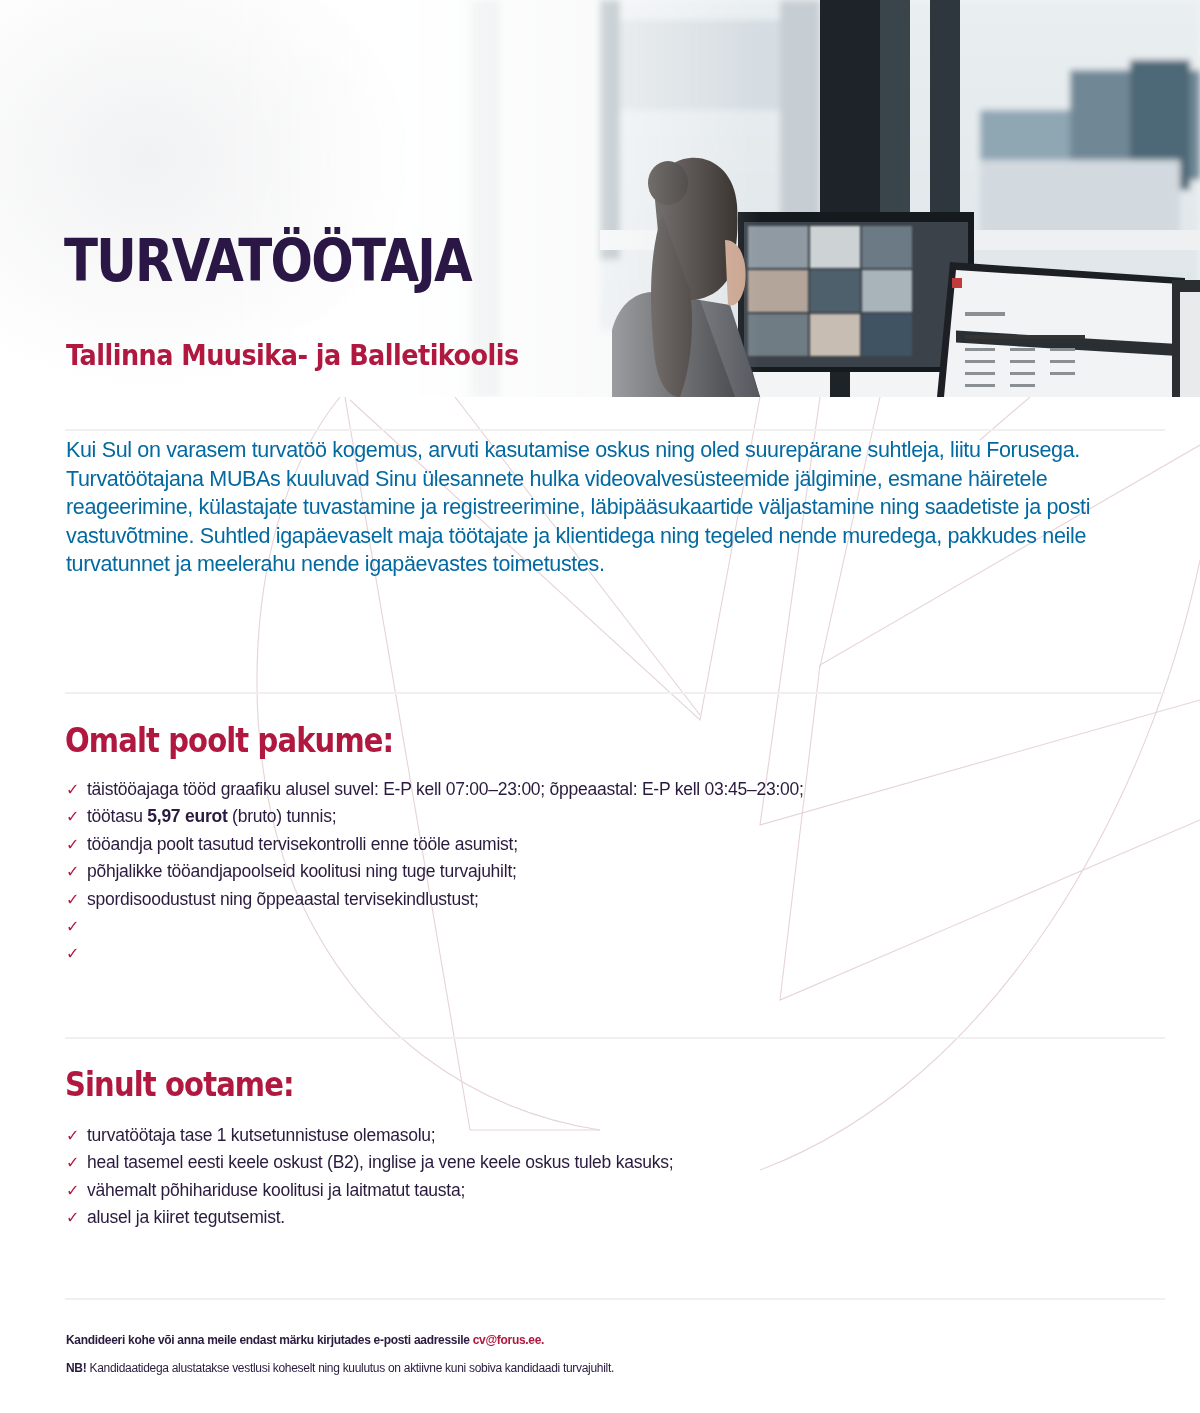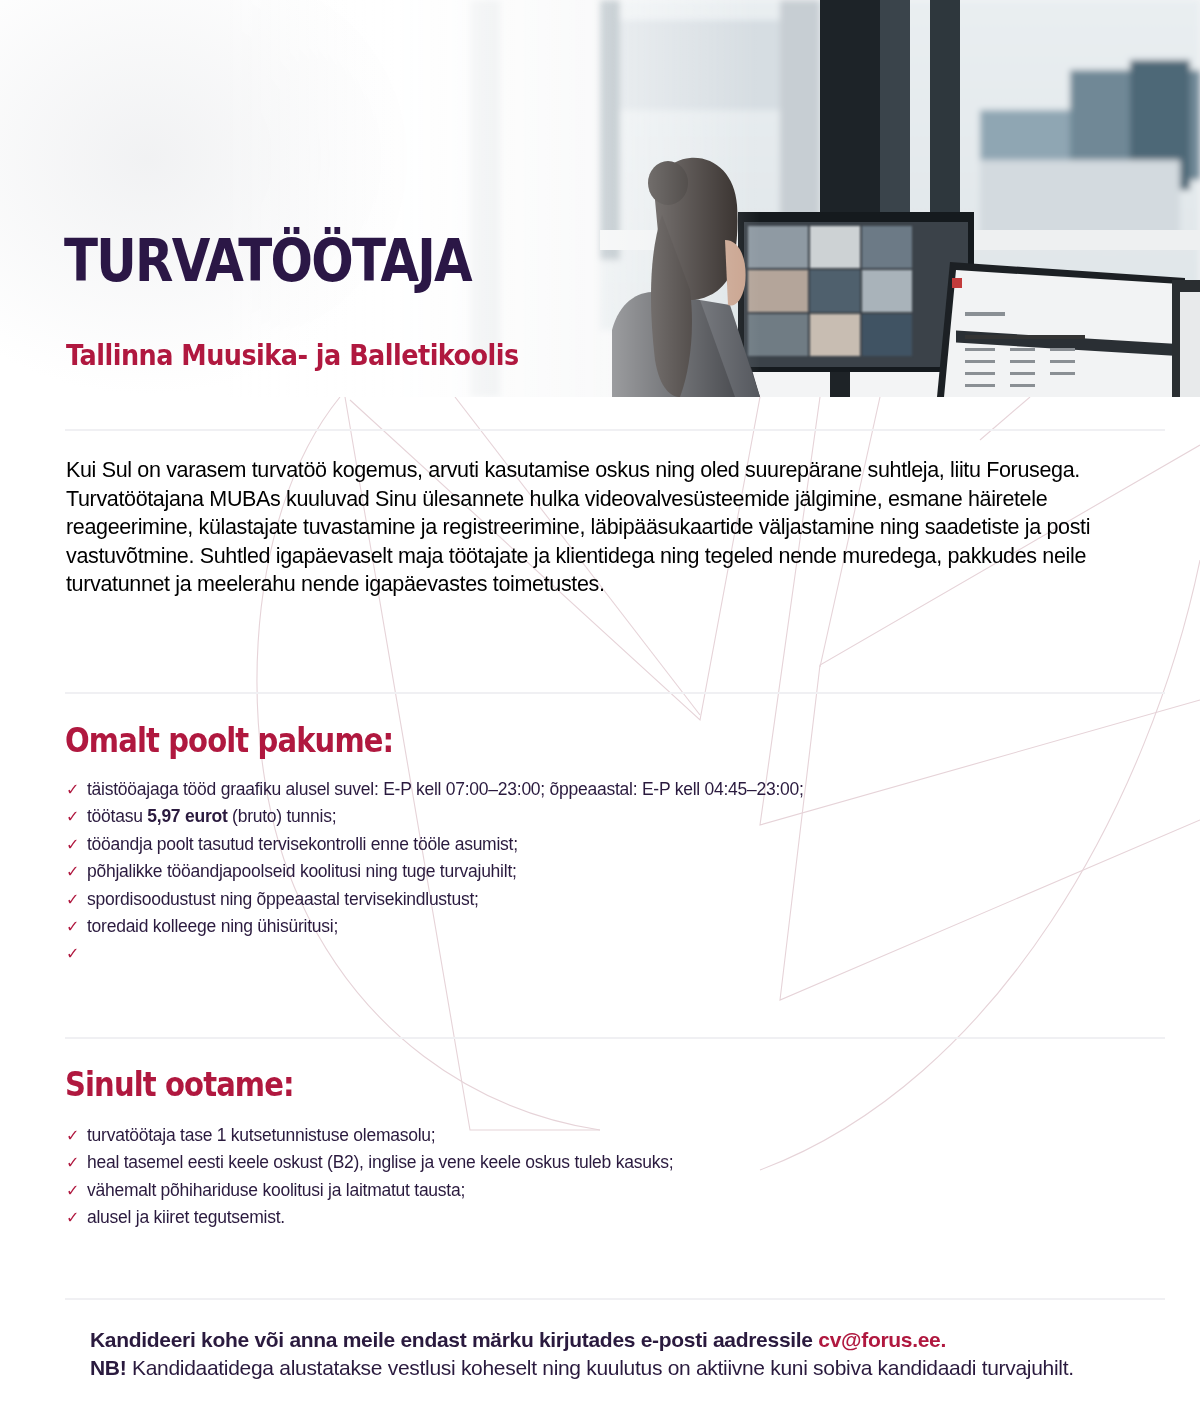--- a/index.html
+++ b/index.html
@@ -16,32 +16,32 @@
     .hero-title { position: absolute; left: 64px; top: 232px; font-family: "DejaVu Sans", sans-serif;
       font-weight: bold; font-size: 58px; letter-spacing: -2px; color: #2b1746; line-height: 1; transform: scaleX(0.86); transform-origin: left; }
     .hero-sub { position: absolute; left: 66px; top: 340px; font-family: "DejaVu Sans", sans-serif;
       font-weight: bold; font-size: 29px; color: #b0183f; letter-spacing: -0.6px; transform: scaleX(0.88); transform-origin: left; line-height: 1.1; }
 
     
     .pattern { position: absolute; left: 0; top: 397px; width: 1200px; height: 1016px; pointer-events: none; }
 
     
     .divider { position: absolute; left: 65px; width: 1100px; height: 2px; background: #f0f0f3; }
-    .intro { position: absolute; left: 66px; top: 456px; width: 1110px; font-size: 21.5px; line-height: 28.6px;
-      color: #000000; font-family: "Liberation Sans", sans-serif; letter-spacing: -0.35px; }
+    .intro { position: absolute; left: 66px; top: 436px; width: 1110px; font-size: 21.5px; line-height: 28.6px;
+      color: #0369a1; font-family: "Liberation Sans", sans-serif; letter-spacing: -0.35px; }
     .section-title { position: absolute; left: 65px; font-family: "DejaVu Sans", sans-serif; font-weight: bold;
       font-size: 33px; color: #b0183f; letter-spacing: -1px; transform: scaleX(0.88); transform-origin: left; line-height: 1; }
     .list { position: absolute; left: 66px; list-style: none; font-size: 17.5px; line-height: 27.4px; color: #2a1a3e;
       letter-spacing: -0.25px; font-family: "Liberation Sans", sans-serif; }
     .list li { display: flex; align-items: baseline; white-space: nowrap; }
     .check { color: #b0183f; font-size: 16px; width: 21px; flex: 0 0 21px; font-family: "DejaVu Sans", sans-serif; }
     .list b { font-weight: bold; }
 
-    .footer { position: absolute; left: 66px; top: 1326px; font-size: 21px; line-height: 28px; color: #2a1a3e;
-      letter-spacing: -0.3px; font-family: "Liberation Sans", sans-serif; margin-left: 24px; }
+    .footer { position: absolute; left: 66px; top: 1326px; font-size: 12px; line-height: 28px; color: #2a1a3e;
+      letter-spacing: -0.3px; font-family: "Liberation Sans", sans-serif; }
     .footer .strong { font-weight: bold; }
     .footer .email { color: #b0183f; font-weight: bold; text-decoration: none; }
   </style>
 </head>
 <body>
 
 <div class="hero">
   <svg class="photo" width="1200" height="397" viewBox="0 0 1200 397" xmlns="http://www.w3.org/2000/svg">
     <defs>
       <linearGradient id="win" x1="0" y1="0" x2="0" y2="1">
@@ -144,41 +144,40 @@
 <div class="divider" style="top:692px;"></div>
 <div class="divider" style="top:1037px;"></div>
 <div class="divider" style="top:1298px;"></div>
 
 <p class="intro">Kui Sul on varasem turvatöö kogemus, arvuti kasutamise oskus ning oled suurepärane suhtleja, liitu Forusega. Turvatöötajana MUBAs kuuluvad Sinu ülesannete hulka videovalvesüsteemide jälgimine, esmane häiretele reageerimine, külastajate tuvastamine ja registreerimine, läbipääsukaartide väljastamine ning saadetiste ja posti vastuvõtmine. Suhtled igapäevaselt maja töötajate ja klientidega ning tegeled nende muredega, pakkudes neile turvatunnet ja meelerahu nende igapäevastes toimetustes.</p>
 
 <h3 class="section-title" style="top:724px;">Omalt poolt pakume:</h3>
 <ul class="list" style="top:776px;">
   <li>
       <span class="check">✓</span>
-      <span>täistööajaga tööd graafiku alusel suvel: E-P kell 07:00–23:00; õppeaastal: E-P kell 04:45–23:00;</span>
+      <span>täistööajaga tööd graafiku alusel suvel: E-P kell 07:00–23:00; õppeaastal: E-P kell 03:45–23:00;</span>
     </li>
   <li>
       <span class="check">✓</span>
       <span><span>töötasu </span><b>5,97 eurot</b><span> (bruto) tunnis;</span></span>
     </li>
   <li>
       <span class="check">✓</span>
       <span>tööandja poolt tasutud tervisekontrolli enne tööle asumist;</span>
     </li>
   <li>
       <span class="check">✓</span>
       <span>põhjalikke tööandjapoolseid koolitusi ning tuge turvajuhilt;</span>
     </li>
   <li>
       <span class="check">✓</span>
       <span>spordisoodustust ning õppeaastal tervisekindlustust;</span>
     </li>
   <li>
       <span class="check">✓</span>
-      <span>toredaid kolleege ning ühisüritusi;</span>
     </li>
   <li>
       <span class="check">✓</span>
     </li>
 </ul>
 
 <h3 class="section-title" style="top:1068px;">Sinult ootame:</h3>
 <ul class="list" style="top:1122px;">
   <li>
       <span class="check">✓</span>

